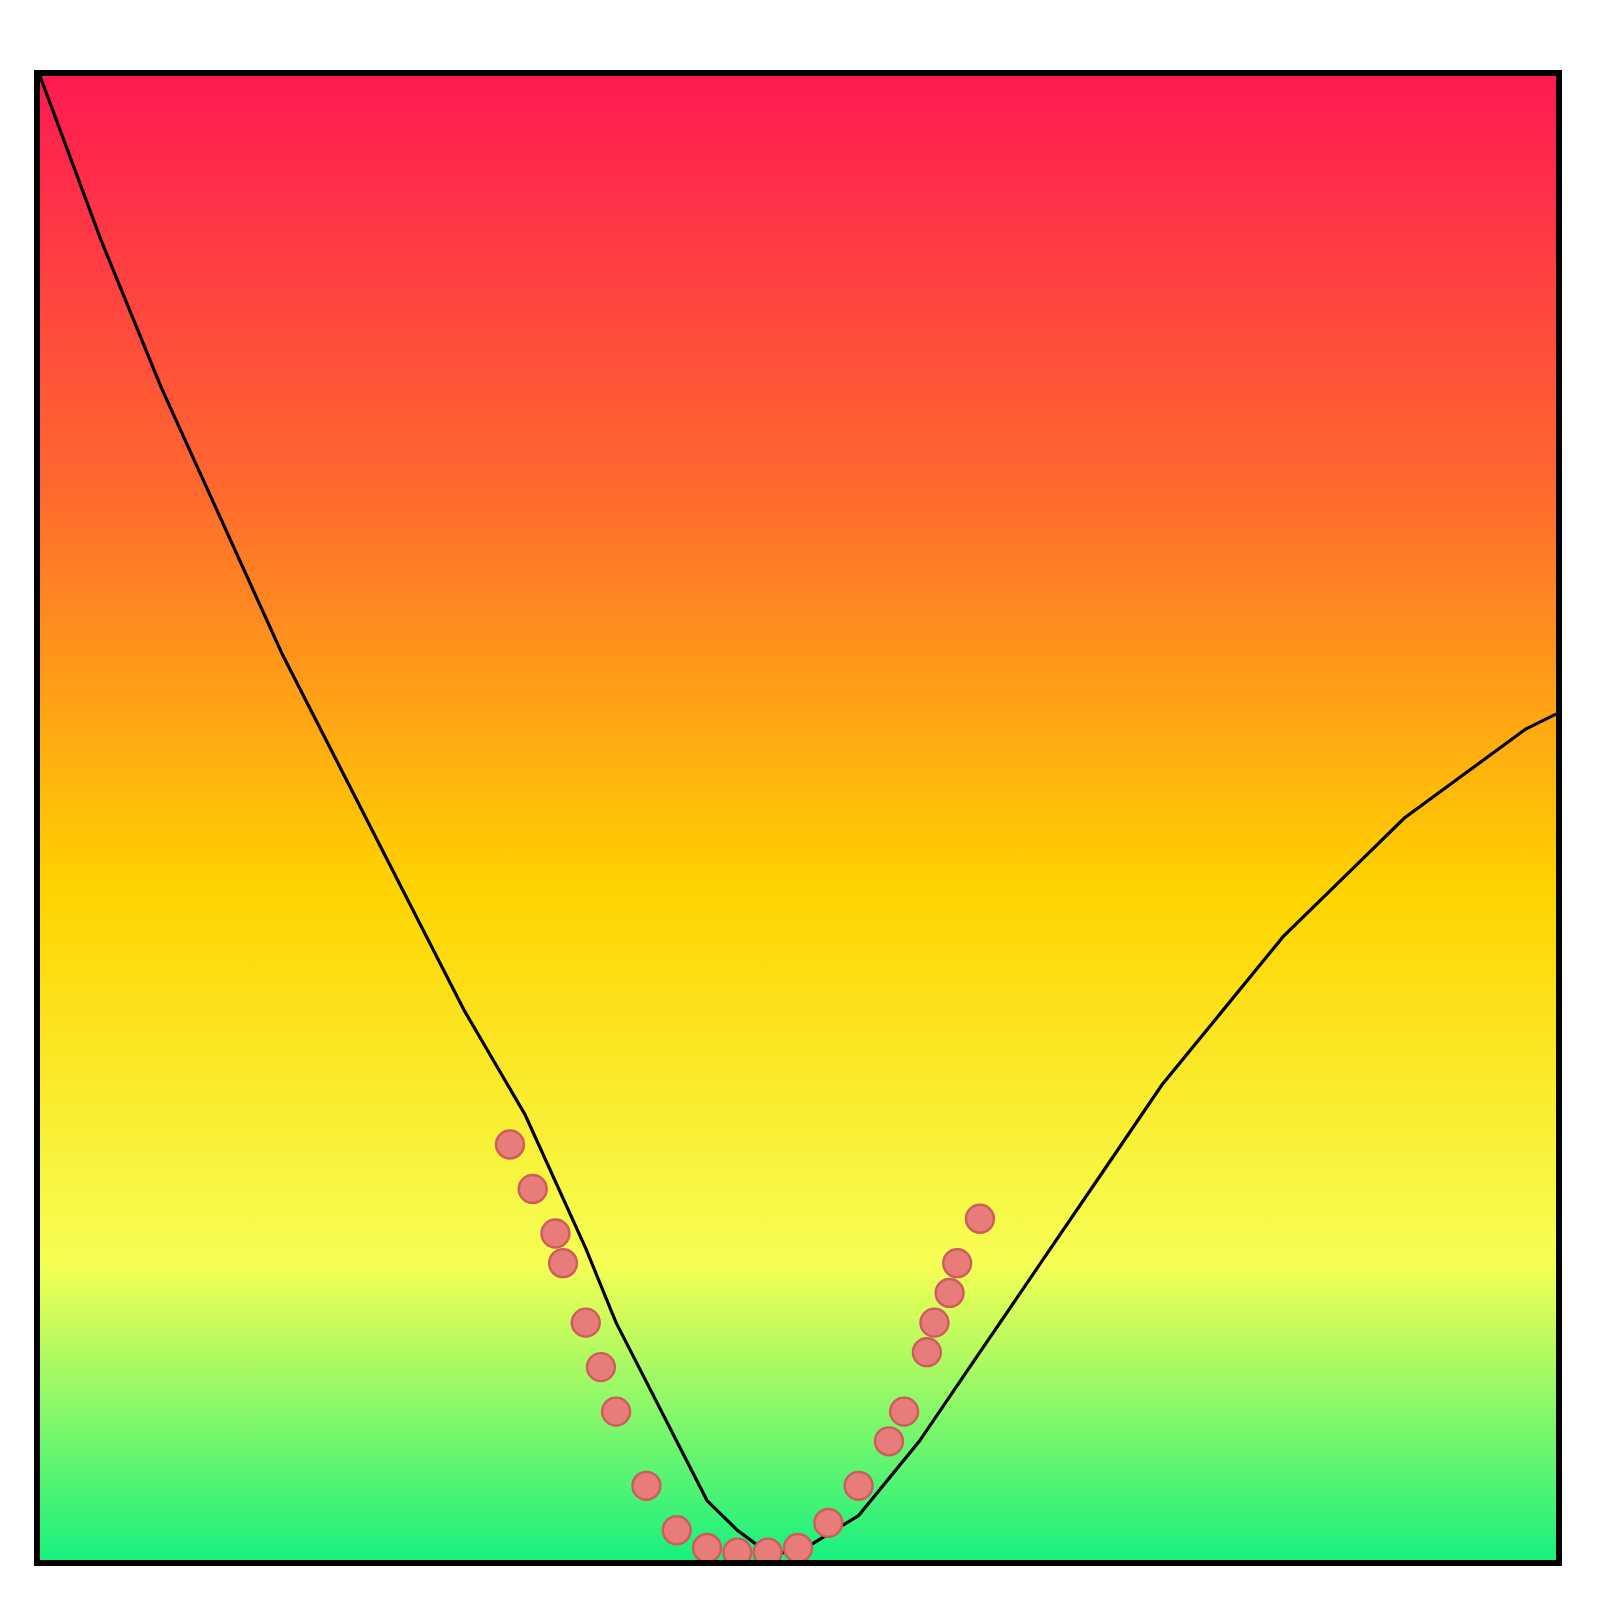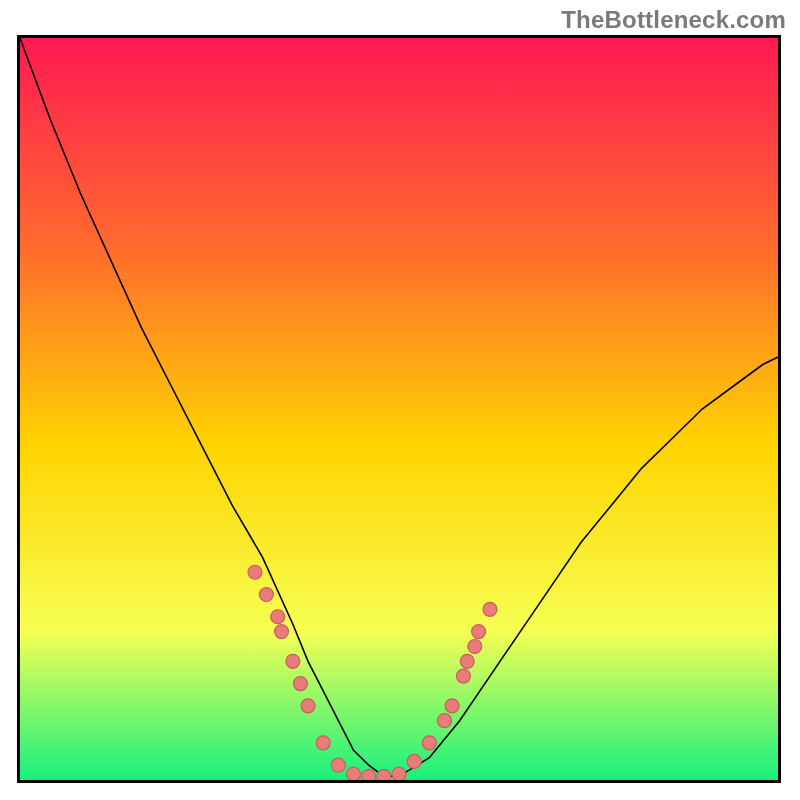--- a/index.html
+++ b/index.html
@@ -53,21 +53,20 @@
   .curve {
     fill: none;
     stroke: #000;
     stroke-width: 1.6;
   }
 </style>
 </head>
 <body>
 
 <div class="wrap">
-  <div class="watermark">TheBottleneck.com</div>
   <div class="frameborder">
     <svg class="plot-svg" viewBox="0 0 760 744" preserveAspectRatio="none">
       <defs>
         <linearGradient id="bg-grad" x1="0" y1="0" x2="0" y2="1">
           <stop id="g0" offset="0%" stop-color="#ff1a52"></stop>
           <stop id="g1" offset="28%" stop-color="#ff6a2e"></stop>
           <stop id="g2" offset="55%" stop-color="#ffd400"></stop>
           <stop id="g3" offset="80%" stop-color="#f6ff54"></stop>
           <stop id="g4" offset="100%" stop-color="#18f07e"></stop>
         </linearGradient>

